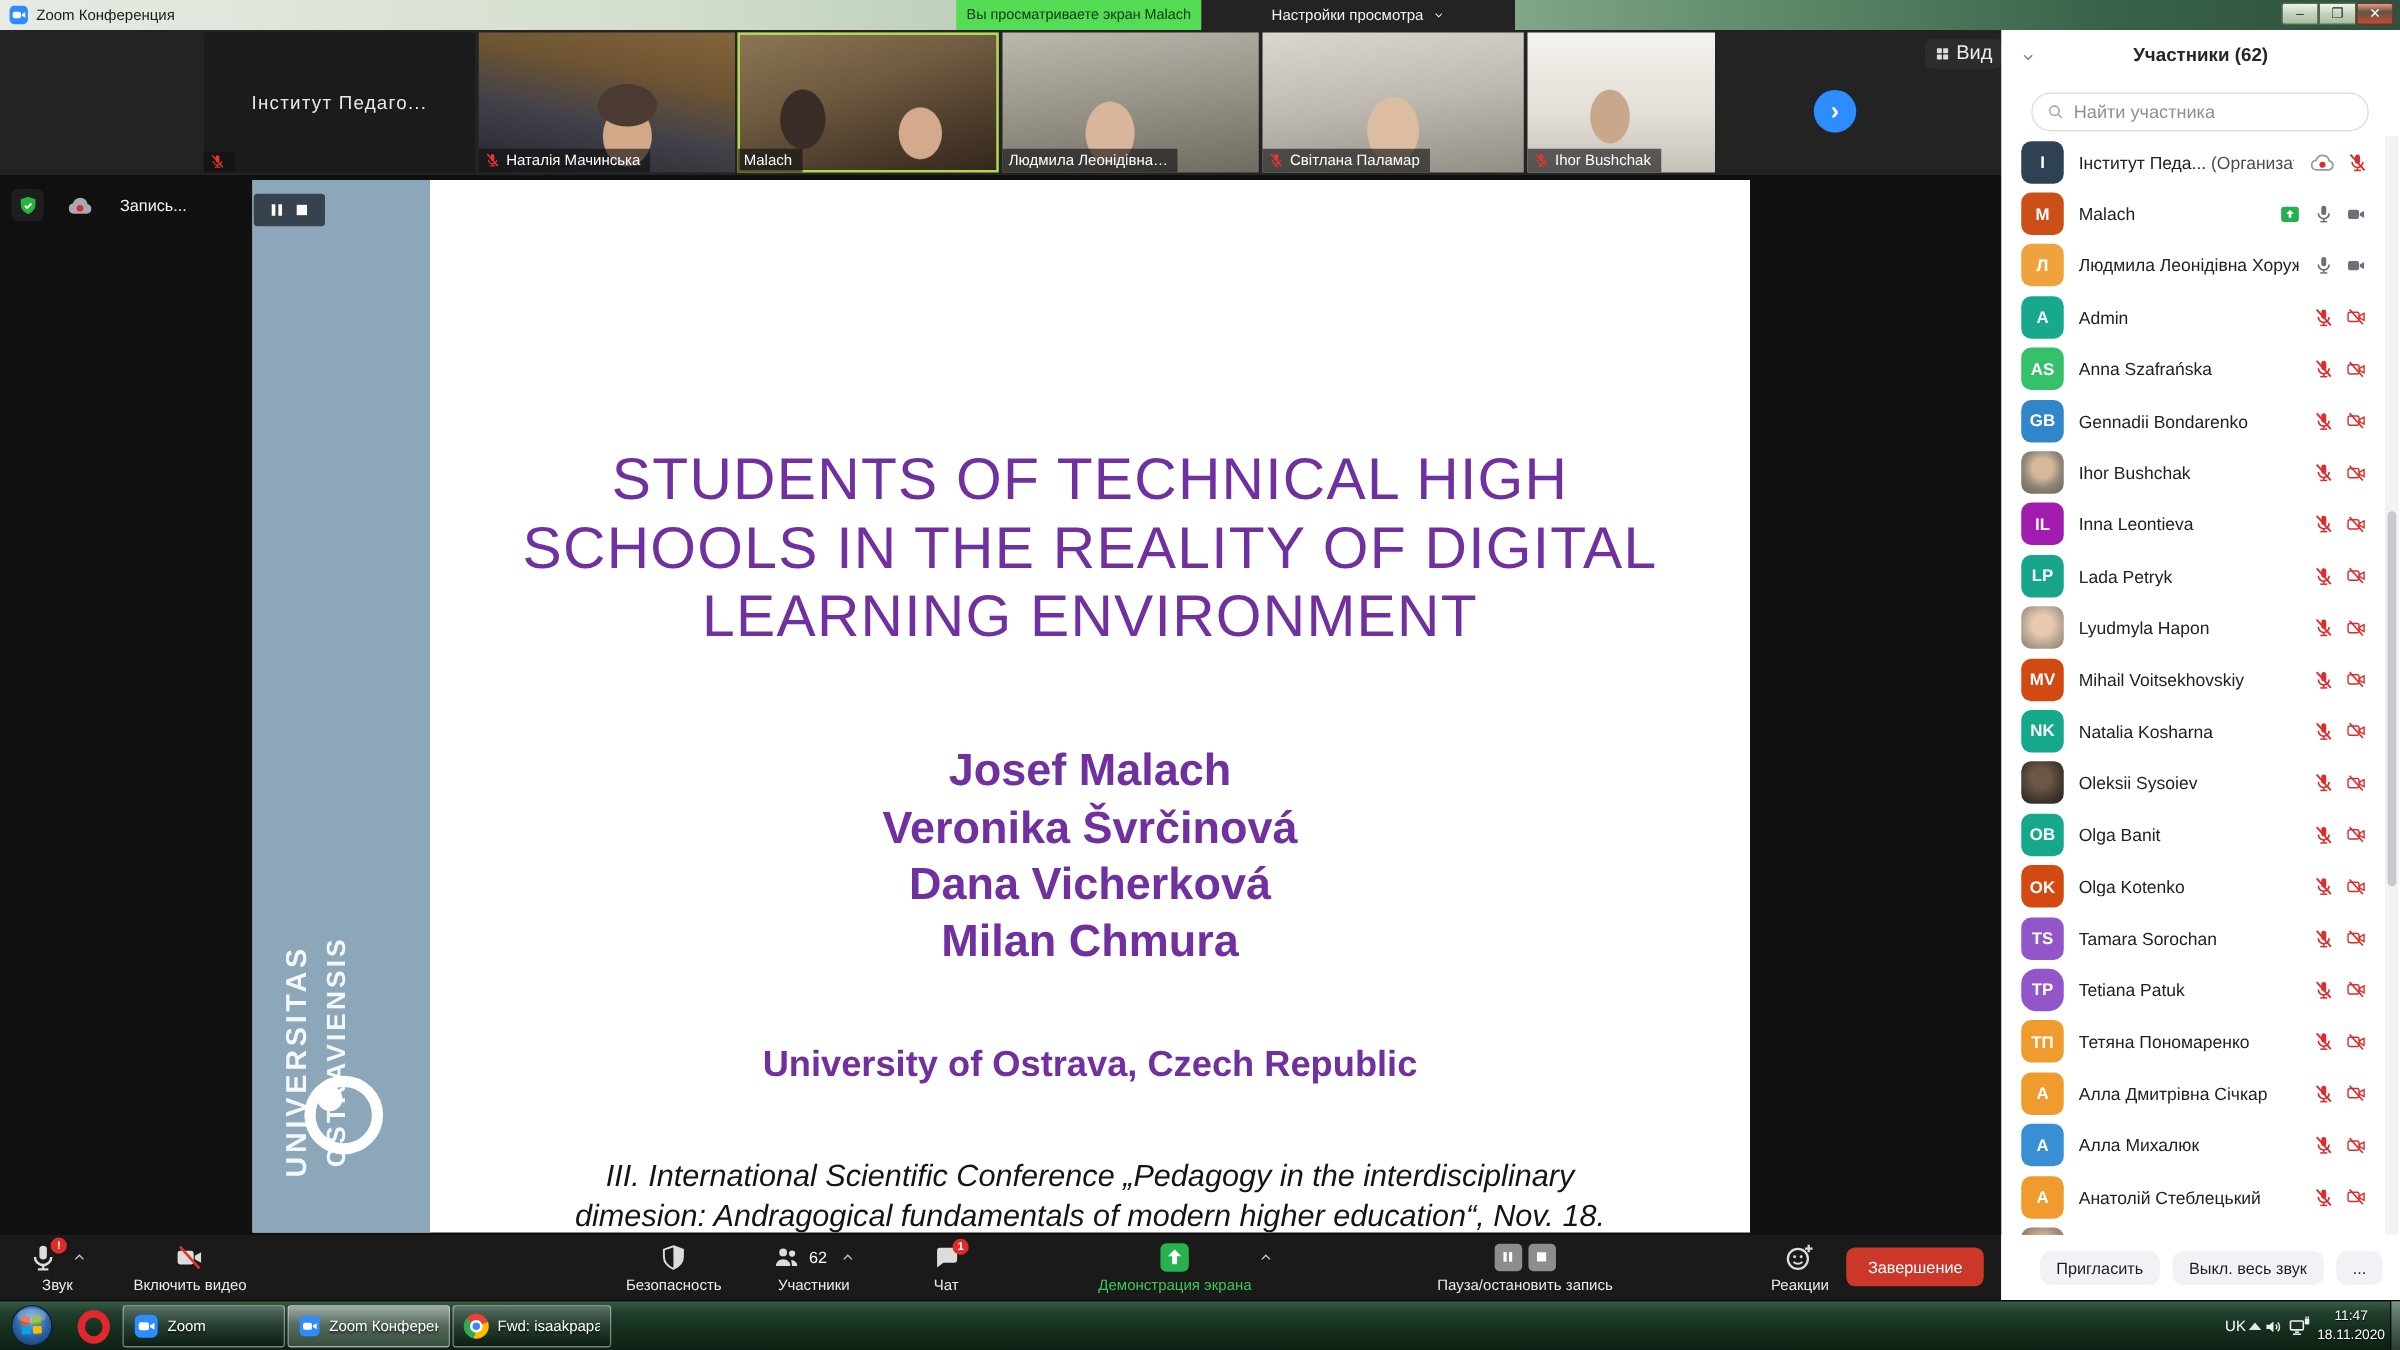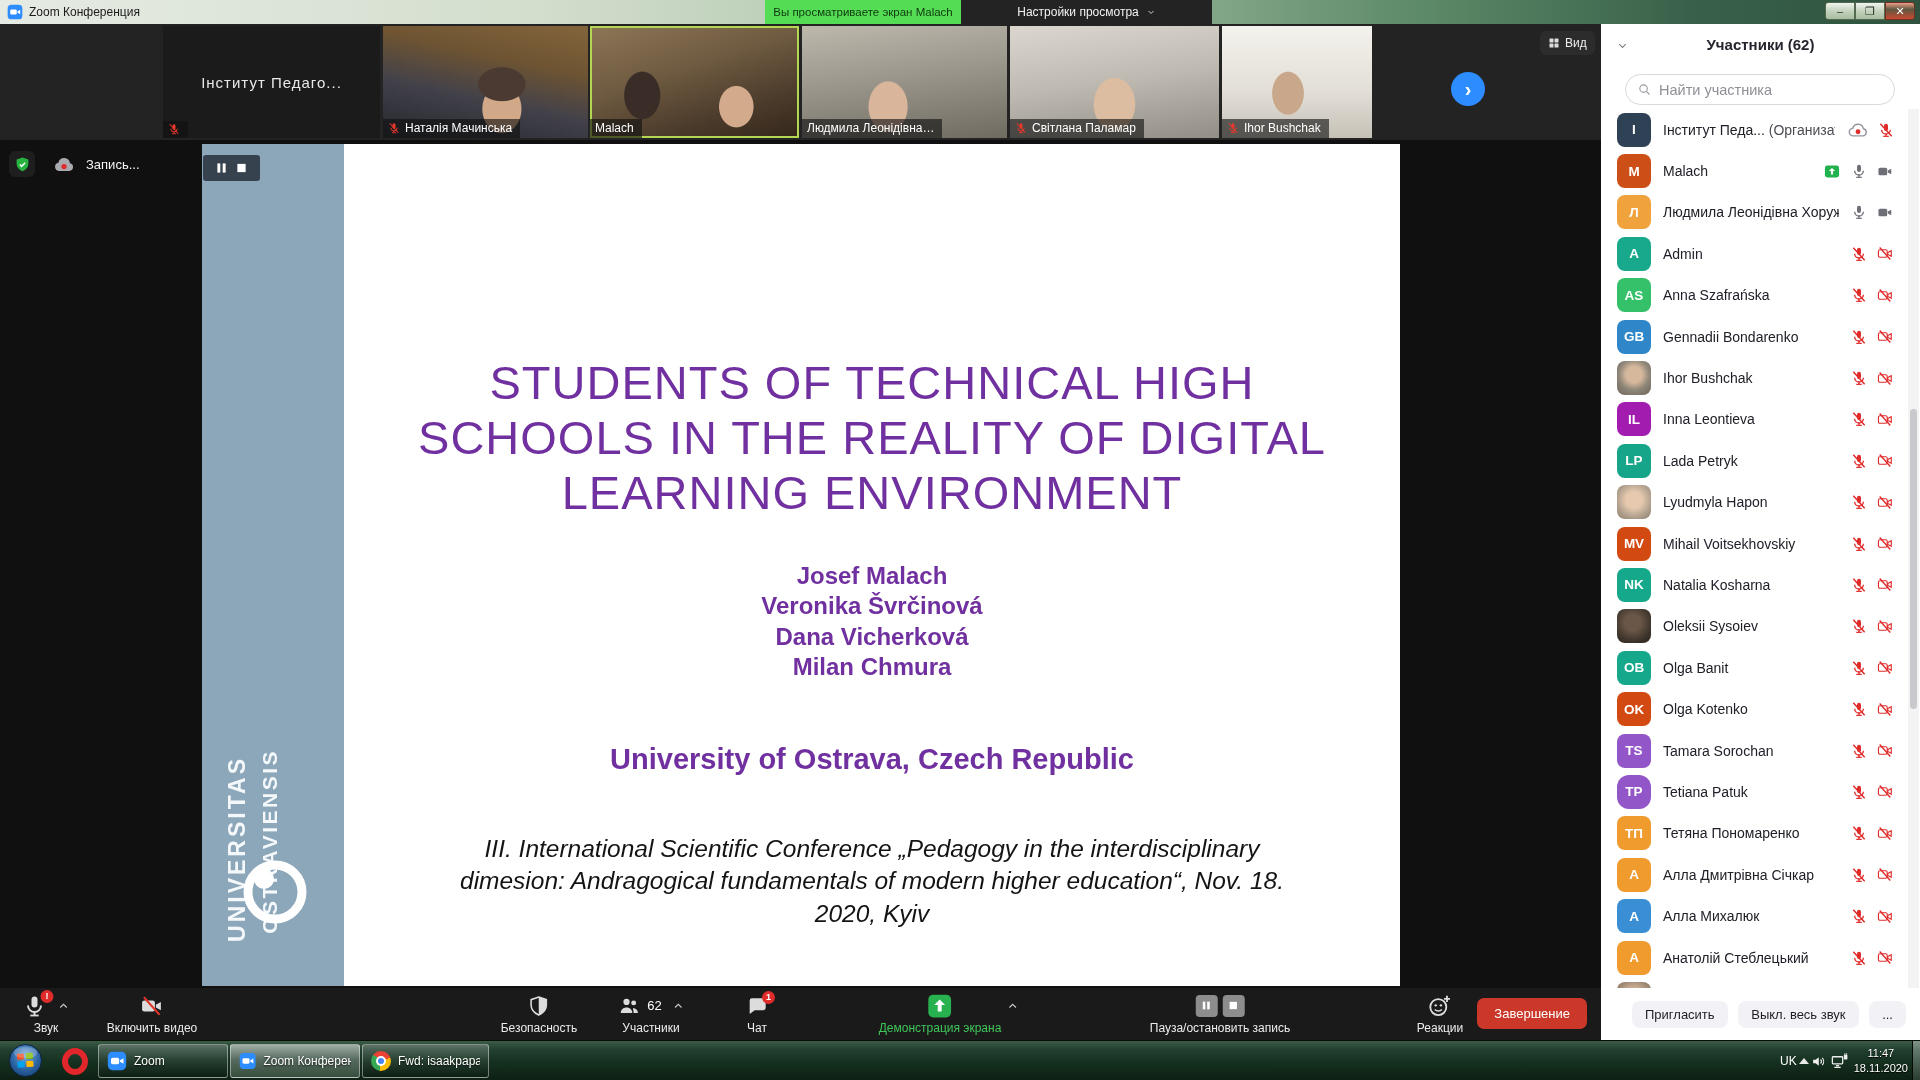--- a/index.html
+++ b/index.html
@@ -41,37 +41,37 @@
   .t-4{background:radial-gradient(ellipse 34px 44px at 42% 72%,#d9b69b 0 56%,rgba(0,0,0,0) 59%),
        linear-gradient(172deg,#bcb8ac 0%,#9a968c 46%,#6f6b61 100%)}
   .t-5{background:radial-gradient(ellipse 36px 46px at 50% 70%,#dcbda1 0 56%,rgba(0,0,0,0) 59%),
        linear-gradient(172deg,#dbd7cf 0%,#beb9b0 50%,#928e85 100%)}
   .t-6{background:radial-gradient(ellipse 28px 38px at 44% 60%,#c9a78b 0 55%,rgba(0,0,0,0) 58%),
        linear-gradient(180deg,#f4f2ed 0%,#e3dfd7 58%,#c6c1b7 100%)}
   .next-arrow{position:absolute;left:1451px;top:48px;width:34px;height:34px;border-radius:50%;
     background:#2d8cff;color:#fff;display:flex;align-items:center;justify-content:center;
     font-size:20px;font-weight:bold}
   .view-btn{position:absolute;left:1540px;top:7px;height:24px;padding:0 8px;border-radius:6px;
-    background:#2c2c2c;color:#eee;font-size:12px;display:flex;align-items:center;gap:5px}
+    background:#2c2c2c;color:#eee;font-size:16px;display:flex;align-items:center;gap:5px}
   .rec-indicator{position:absolute;left:9px;top:127px;display:flex;align-items:center}
   .rec-chip{width:26px;height:26px;border-radius:6px;background:#1e1e1e;display:flex;align-items:center;justify-content:center}
   .rec-cloud{margin-left:17px;display:flex}
-  .rec-label{margin-left:10px;color:#f5f5f5;font-size:13px}
+  .rec-label{margin-left:20px;color:#f5f5f5;font-size:13px}
 
   
   .slide{position:absolute;left:202px;top:120px;width:1198px;height:842px;background:#fff}
   .band{position:absolute;left:0;top:0;width:142px;height:842px;background:#8ca6ba}
   .vert{position:absolute;writing-mode:vertical-rl;transform:rotate(180deg);color:#f4f8fa;font-weight:600;white-space:nowrap}
   #vert-1{left:22px;top:612px;font-size:23px;letter-spacing:3px}
   #vert-2{left:56px;top:605px;font-size:21px;letter-spacing:2.5px}
   .rec-controls{position:absolute;left:1px;top:11px;width:57px;height:26px;border-radius:3px;
     background:rgba(42,52,62,.88);display:flex;align-items:center;justify-content:center;gap:9px}
   .slide-content{position:absolute;left:142px;top:0;width:1056px;text-align:center;color:#7030a0}
   .slide-title{margin-top:212px;font-size:47px;line-height:1.17;letter-spacing:1px}
-  .slide-authors{margin-top:40px;font-size:24px;font-weight:bold;line-height:1.27}
+  .slide-authors{margin-top:72px;font-size:36px;font-weight:bold;line-height:1.27}
   .slide-affil{margin-top:60px;font-size:29px;font-weight:bold}
   .slide-conf{margin-top:57px;font-size:24.5px;font-style:italic;color:#141414;line-height:1.33}
 
   
   .toolbar{position:absolute;left:0;bottom:0;width:1601px;height:52px;background:#1a1a1a}
   .tbi{position:absolute;top:3px;transform:translateX(-50%);display:flex;flex-direction:column;align-items:center}
   .tbi-icon{height:29px;display:flex;align-items:center;gap:5px;position:relative}
   .tbi-label{font-size:12px;color:#ececec;white-space:nowrap;margin-top:1px}
   .tbi.accent .tbi-label{color:#3fc65a}
   .icwrap{position:relative;display:inline-flex}

